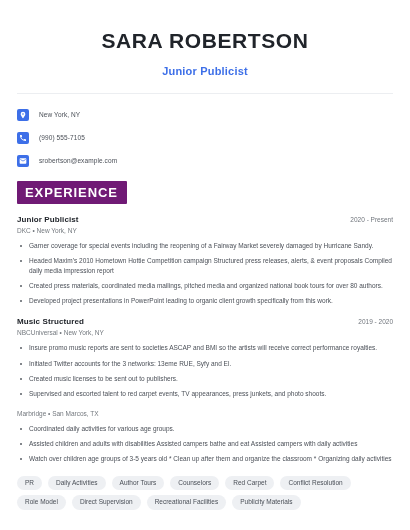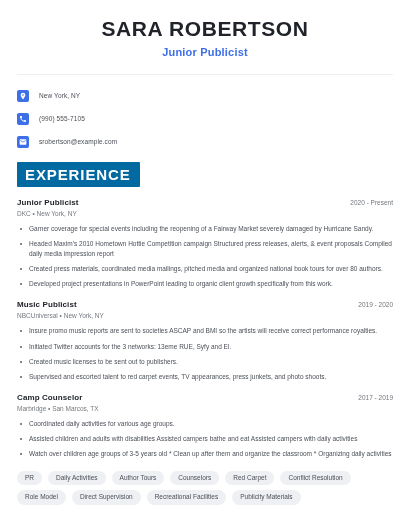--- a/index.html
+++ b/index.html
@@ -25,21 +25,21 @@
   .header {
     padding-top: 17px;
     text-align: center;
   }
   .full-name {
     font-size: 21px;
     font-weight: bold;
     letter-spacing: 0.6px;
     color: #20242a;
     line-height: 1.15;
-    margin: 0;
+    margin: 12px;
   }
   .job-title {
     font-size: 11px;
     font-weight: bold;
     color: #3d6fe8;
     letter-spacing: 0.2px;
     margin-top: 5px;
   }
   .header-rule {
     margin-top: 16px;
@@ -70,23 +70,23 @@
   .contact-icon svg { display: block; }
   .contact-text {
     font-size: 6.5px;
     color: #4a4f57;
     letter-spacing: 0.1px;
   }
   
   .section { margin-top: 12px; }
   .section-badge {
     display: inline-block;
-    background: #0369a1;
+    background: #701a75;
     color: #ffffff;
-    font-size: 15px;
+    font-size: 13px;
     font-weight: bold;
     letter-spacing: 0.9px;
     padding: 4px 9px 4px 8px;
     border-radius: 1px;
   }
   
   .job { margin-top: 11px; }
   .job-head {
     display: flex;
     justify-content: space-between;
@@ -204,37 +204,33 @@
       <ul class="bullets">
         <li>Garner coverage for special events including the reopening of a Fairway Market severely damaged by Hurricane Sandy.</li>
         <li>Headed Maxim's 2010 Hometown Hottie Competition campaign Structured press releases, alerts, &amp; event proposals Compiled daily media impression report</li>
         <li>Created press materials, coordinated media mailings, pitched media and organized national book tours for over 80 authors.</li>
         <li>Developed project presentations in PowerPoint leading to organic client growth specifically from this work.</li>
       </ul>
     </div>
 
     <div class="job">
       <div class="job-head">
-        <span class="job-role">Music Publicist</span>
+        <span class="job-role">Music Structured</span>
         <span class="job-dates">2019 - 2020</span>
       </div>
       <div class="job-meta">NBCUniversal • New York, NY</div>
       <ul class="bullets">
         <li>Insure promo music reports are sent to societies ASCAP and BMI so the artists will receive correct performance royalties.</li>
         <li>Initiated Twitter accounts for the 3 networks: 13eme RUE, Syfy and El.</li>
         <li>Created music licenses to be sent out to publishers.</li>
         <li>Supervised and escorted talent to red carpet events, TV appearances, press junkets, and photo shoots.</li>
       </ul>
     </div>
 
     <div class="job">
-      <div class="job-head">
-        <span class="job-role">Camp Counselor</span>
-        <span class="job-dates">2017 - 2019</span>
-      </div>
       <div class="job-meta">Marbridge • San Marcos, TX</div>
       <ul class="bullets">
         <li>Coordinated daily activities for various age groups.</li>
         <li>Assisted children and adults with disabilities Assisted campers bathe and eat Assisted campers with daily activities</li>
         <li>Watch over children age groups of 3-5 years old * Clean up after them and organize the classroom * Organizing daily activities</li>
       </ul>
     </div>
   </div>
 
   <div class="section">

